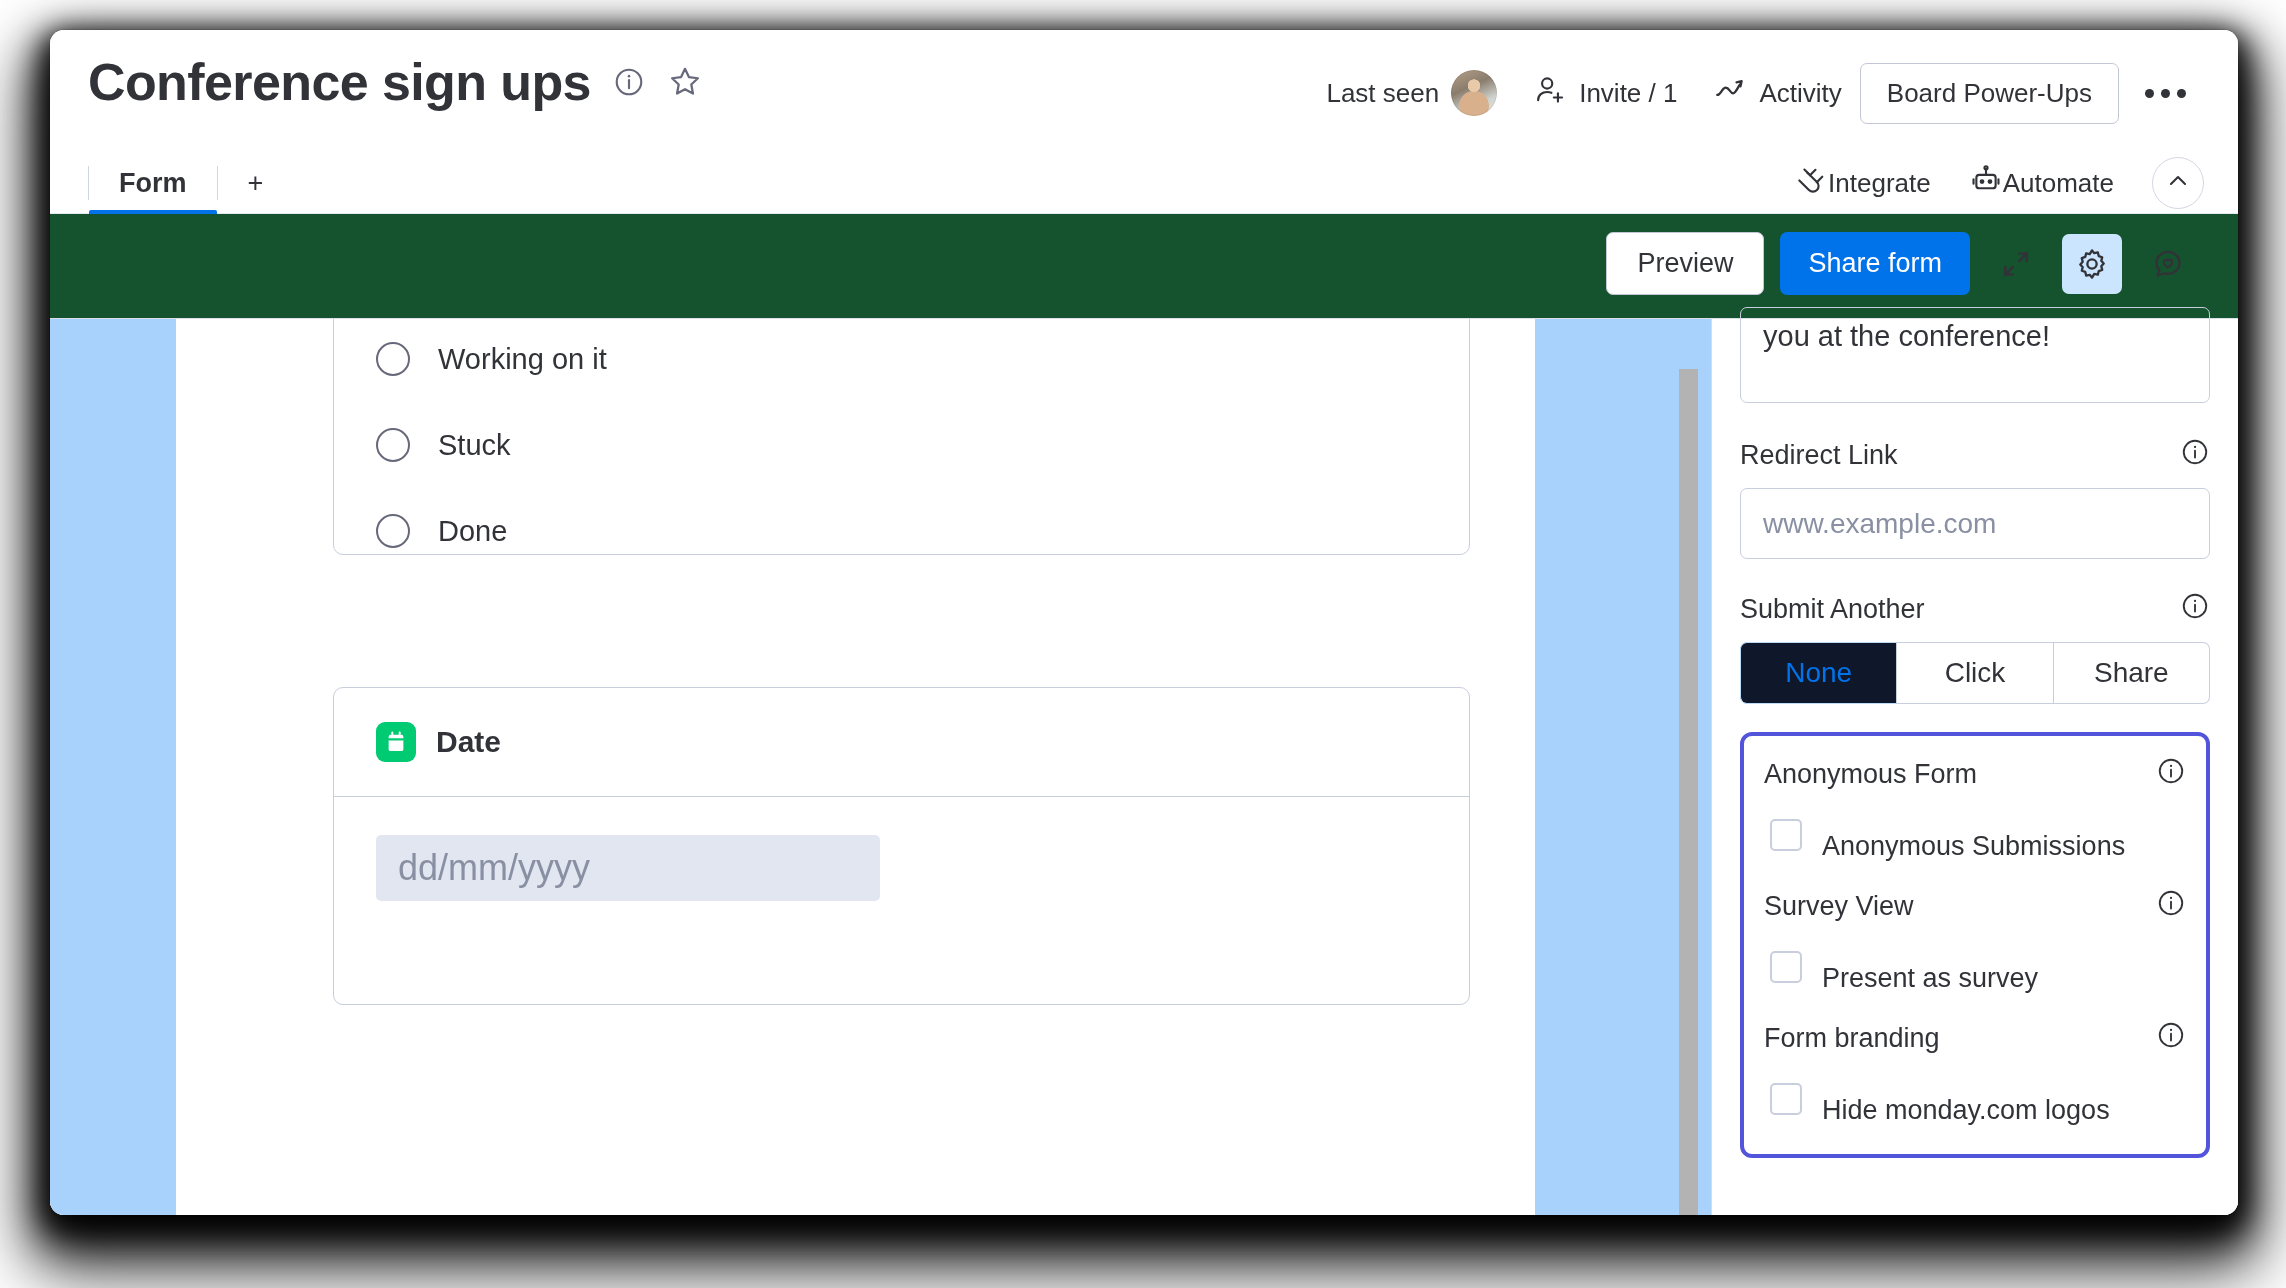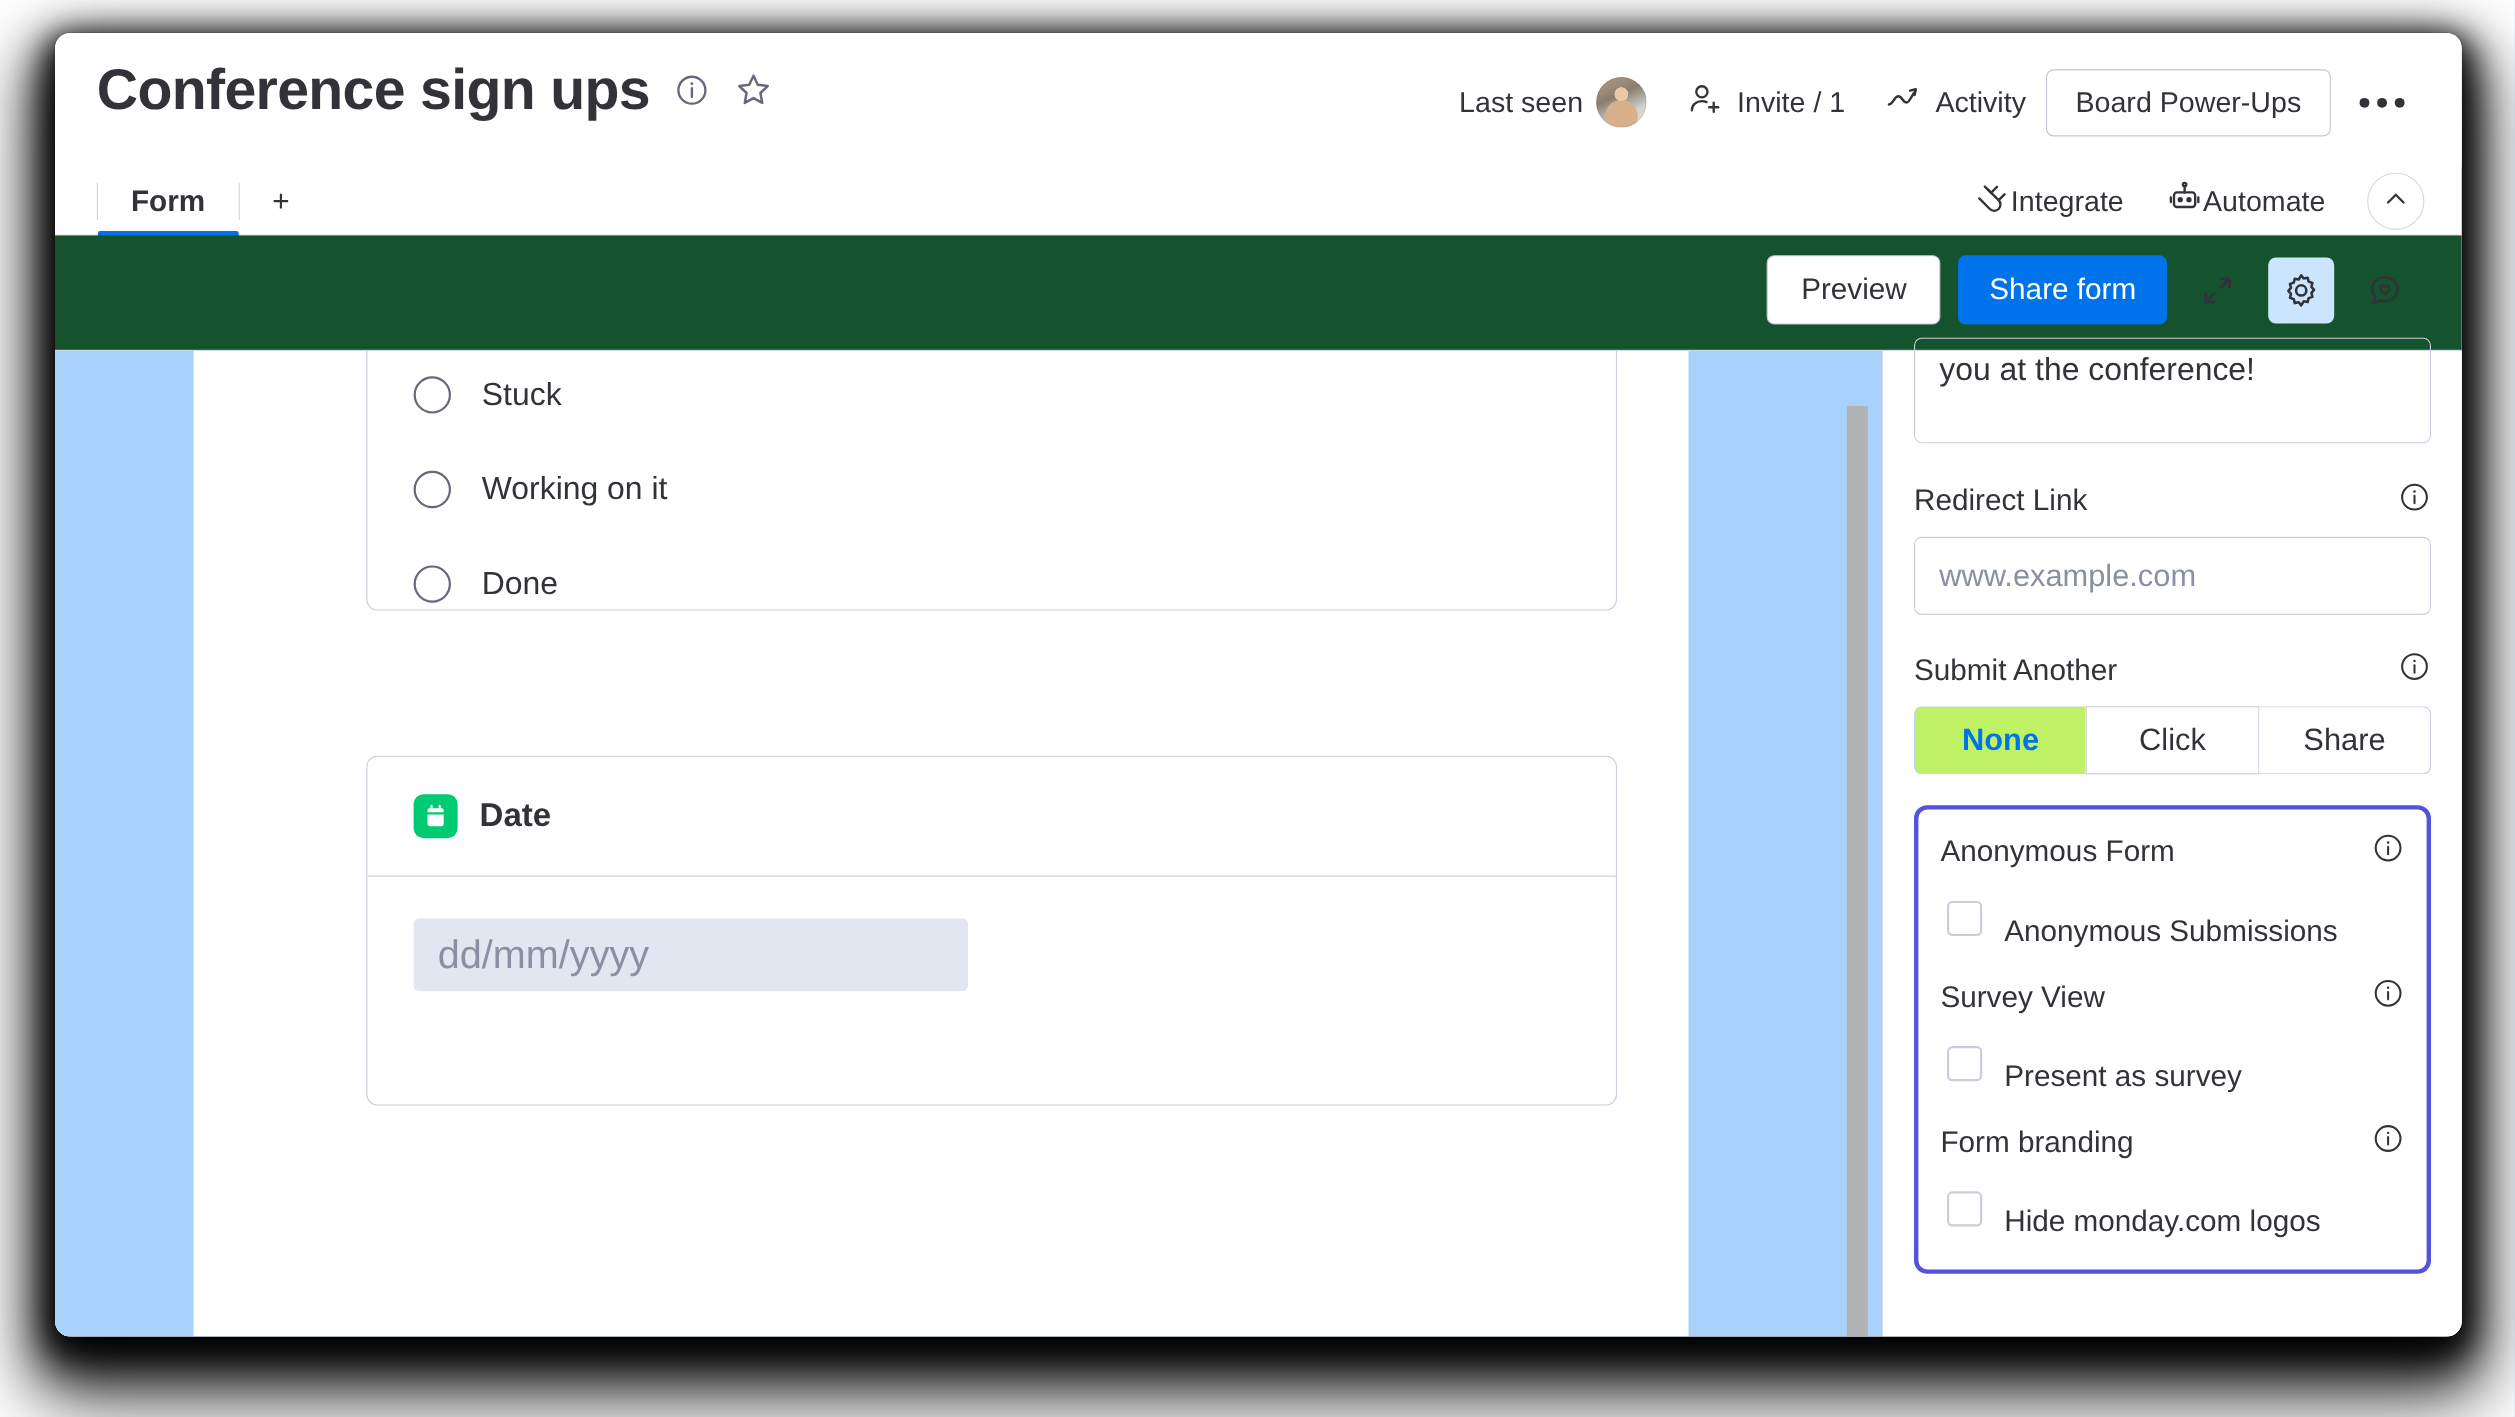--- a/index.html
+++ b/index.html
@@ -221,21 +221,21 @@
     display: flex; height: 62px;
   }
   .seg-btn {
     flex: 1; display: flex; align-items: center; justify-content: center;
     font-size: 28px; color: #323338;
     border: 1px solid #c9cedd;
     background: #fff;
   }
   .seg-btn:first-child { border-radius: 7px 0 0 7px; border-right: none; }
   .seg-btn:last-child { border-radius: 0 7px 7px 0; border-left: none; }
-  .seg-btn.sel { background: #bef264; color: #0073ea; font-weight: 700; border-color: #bcd9f5; }
+  .seg-btn.sel { background: #0f172a; color: #0073ea; font-weight: 400; border-color: #bcd9f5; }
   .highlight-box {
     border: 4px solid #5254db;
     border-radius: 12px;
     padding: 20px 20px 24px 20px;
     background: #fff;
   }
   .chk-row { display: flex; align-items: center; gap: 20px; margin: 14px 0 26px 6px; }
   .chk {
     width: 32px; height: 32px; border-radius: 5px;
     border: 2px solid #c9cedd; background: #fff; flex: none;
@@ -394,26 +394,26 @@
   <div class="body-area">
 
     <div class="form-pane">
       <div class="form-sheet">
 
         <div class="fcard" style="top:-150px; height:386px;">
           <div class="fcard-body" style="padding-top:172px;">
 
             <div class="radio-row">
               <span class="radio"></span>
-              <span class="radio-label">Stuck</span>
+              <span class="radio-label">Working on it</span>
             </div>
 
             <div class="radio-row">
               <span class="radio"></span>
-              <span class="radio-label">Working on it</span>
+              <span class="radio-label">Stuck</span>
             </div>
 
             <div class="radio-row">
               <span class="radio"></span>
               <span class="radio-label">Done</span>
             </div>
           </div>
         </div>
 
         <div class="fcard" style="top:368px; height:318px;">

